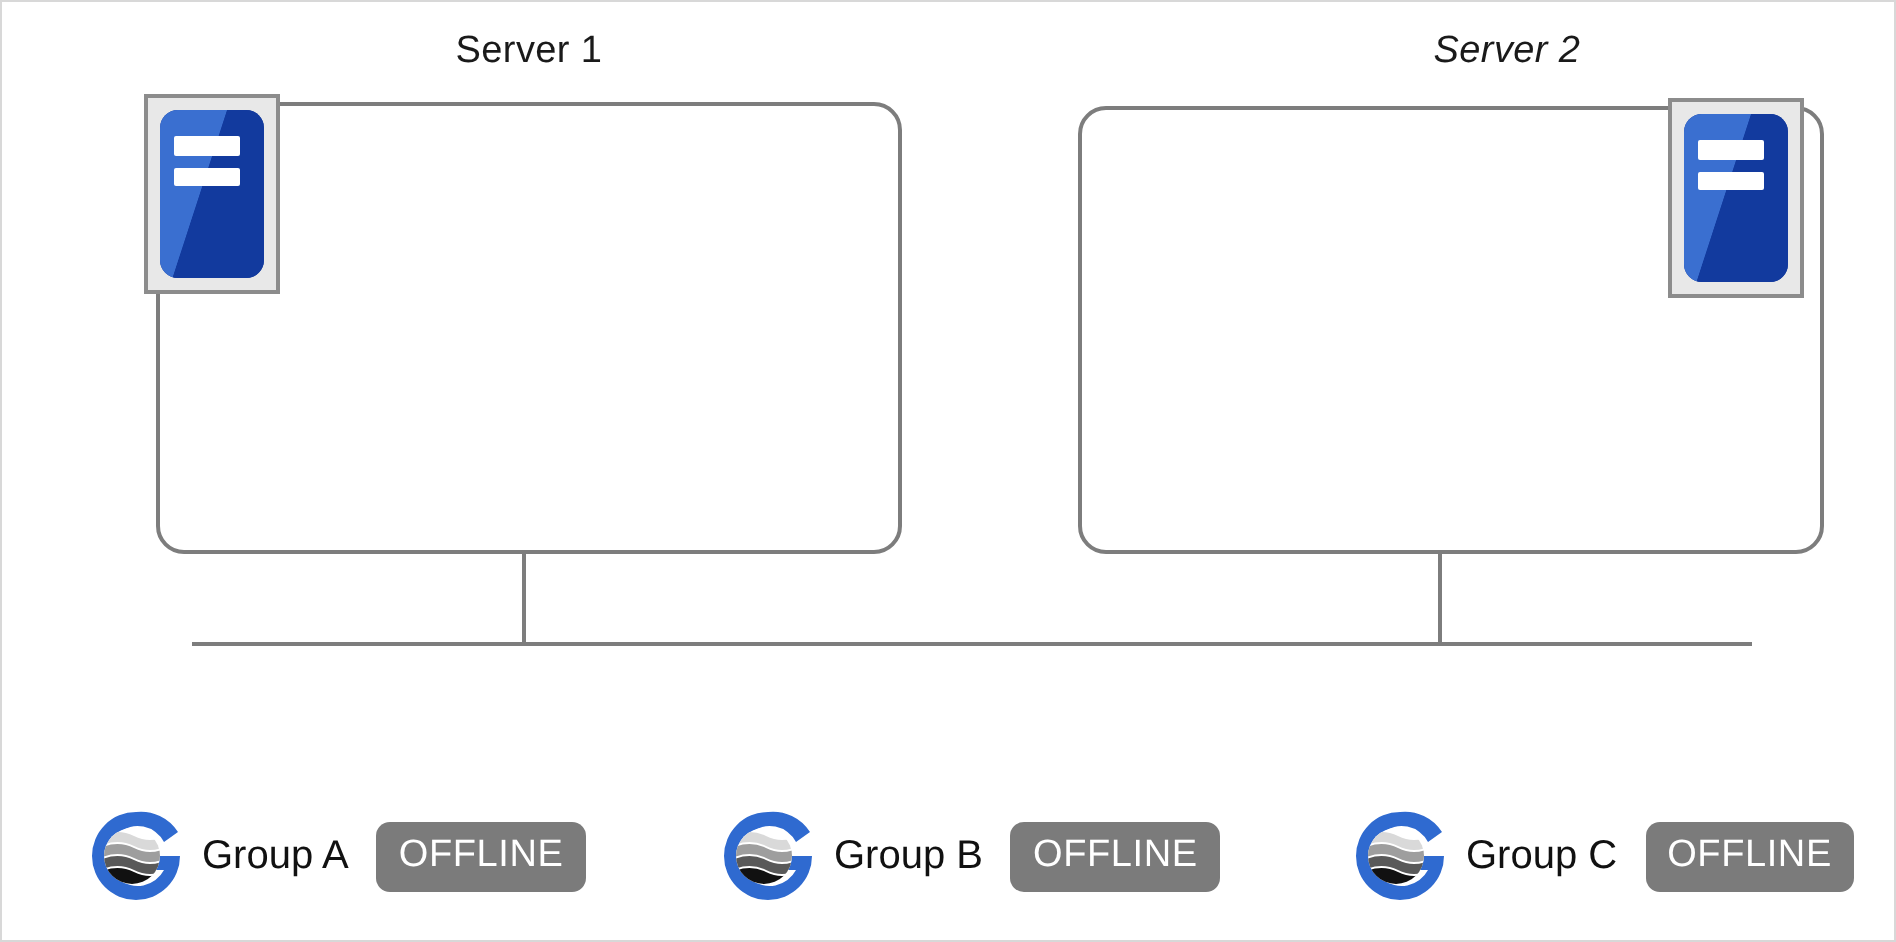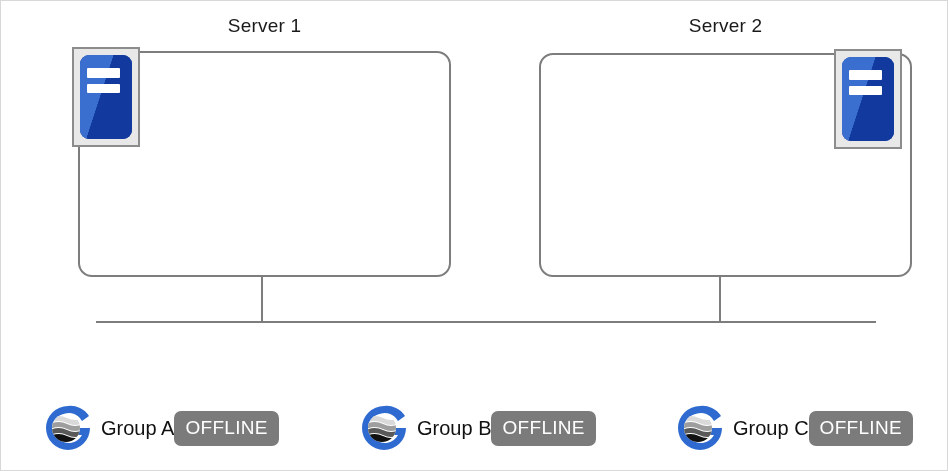--- a/index.html
+++ b/index.html
@@ -24,21 +24,21 @@
   
   .server-title {
     position: absolute;
     font-size: 19px;
     color: #1a1a1a;
     letter-spacing: 0.2px;
     white-space: nowrap;
     text-align: center;
   }
   #title-server-1 { left: 77px; top: 14px; width: 373px; }
-  #title-server-2 { left: 538px; top: 14px; width: 373px; }
+  #title-server-2 { left: 566px; top: 14px; width: 373px; font-style: italic; }
 
   
   .server-box {
     position: absolute;
     border: 2px solid #7d7d7d;
     border-radius: 14px;
     background: #ffffff;
     box-sizing: border-box;
   }
   #server-box-1 { left: 77px; top: 50px; width: 373px; height: 226px; }
@@ -123,20 +123,21 @@
     flex: 0 0 50px;
     display: block;
   }
   .group-label {
     font-size: 20px;
     color: #111111;
     margin-left: 8px;
     white-space: nowrap;
   }
   .status-badge {
+    margin-left: 14px;
     background: #7b7b7b;
     color: #ffffff;
     font-size: 19px;
     line-height: 1;
     padding: 7px 11px 9px 11px;
     border-radius: 7px;
     white-space: nowrap;
     letter-spacing: 0.3px;
   }
 </style>

